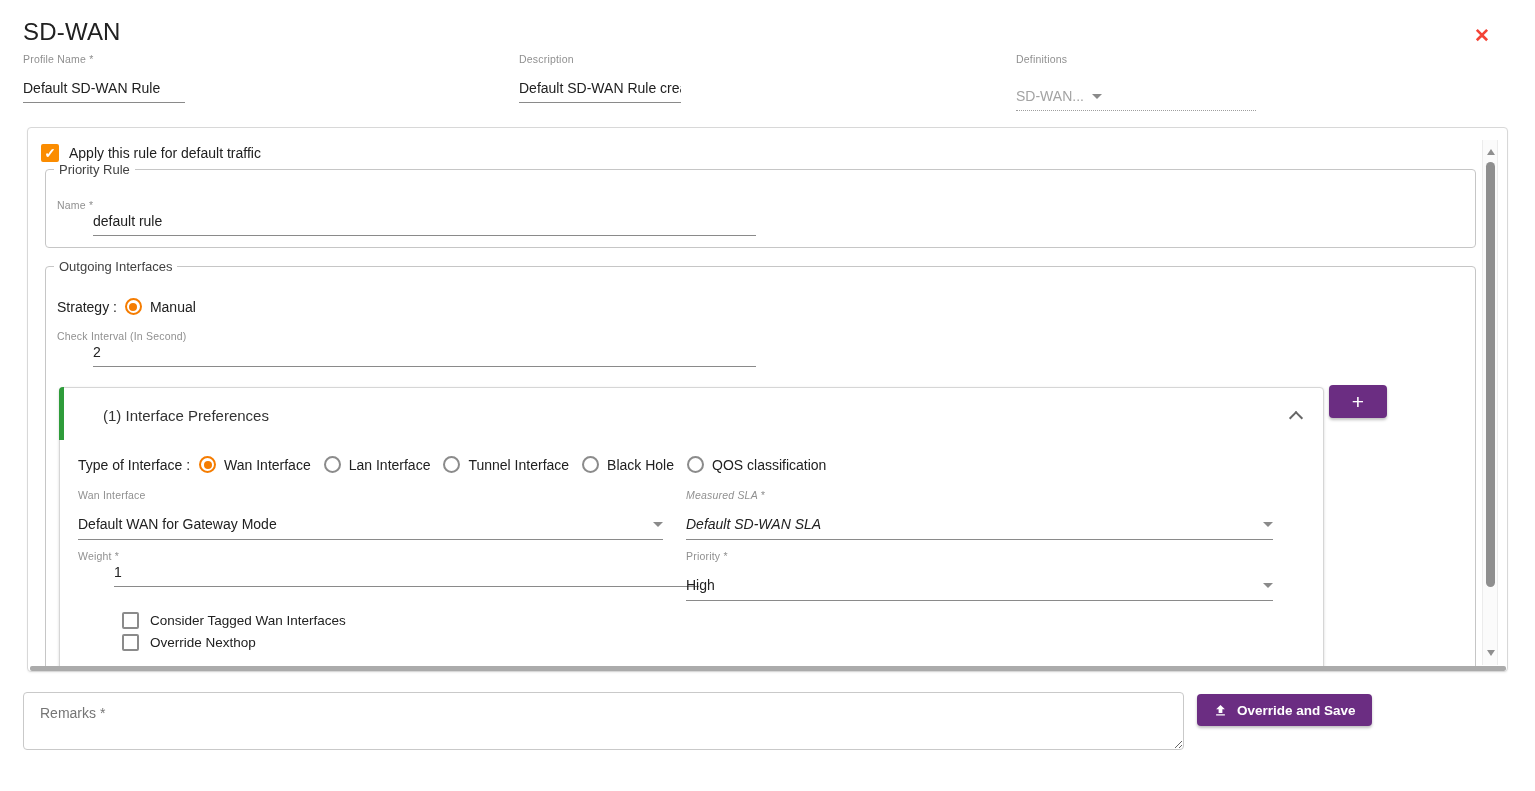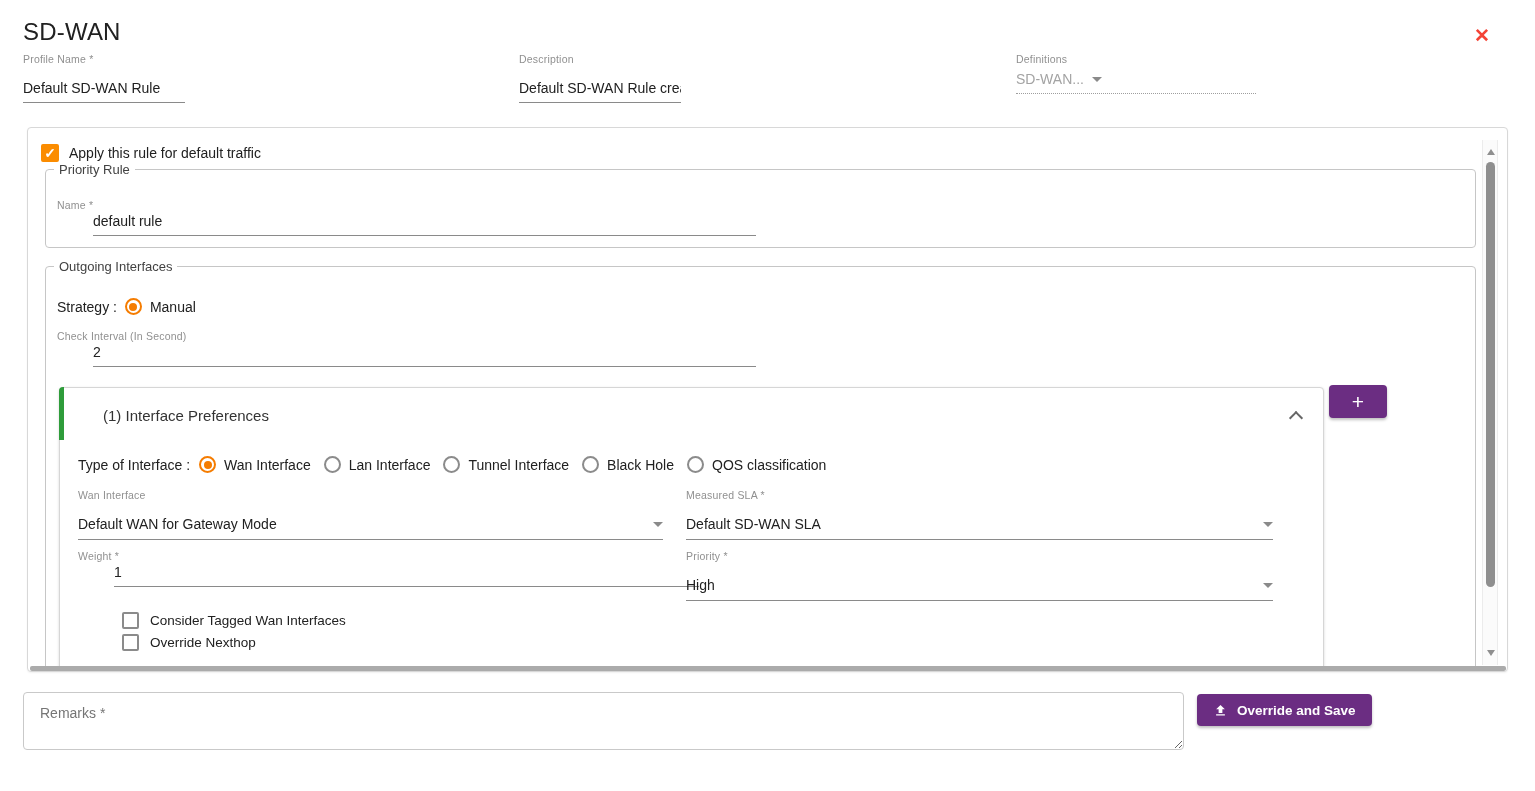--- a/index.html
+++ b/index.html
@@ -19,21 +19,21 @@
   }
   
   .tfield { position:absolute; top:53px; }
   .tlabel { font-size:10.5px; color:#909090; letter-spacing:.2px; }
   .tinput {
     display:block; margin-top:12px; border:none; border-bottom:1px solid #8a8a8a;
     font-size:14px; color:#212121; padding:3px 0 6px 0; outline:none;
     font-family:"Liberation Sans", sans-serif; background:transparent;
   }
   .select-disabled {
-    margin-top:3px; width:240px; border-bottom:1px dotted #9e9e9e;
+    margin-top:20px; width:240px; border-bottom:1px dotted #9e9e9e;
     padding:3px 0 6px 0; font-size:14px; color:#a3a3a3;
     display:flex; align-items:center; gap:8px;
   }
   .caret {
     width:0; height:0; border-left:5px solid transparent;
     border-right:5px solid transparent; border-top:5px solid #8a8a8a;
     display:inline-block;
   }
   
   .main-card {
@@ -231,21 +231,21 @@
       </div>
 
       <div class="sel-field" style="left:18px; top:101px; width:585px;">
         <div class="flabel">Wan Interface</div>
         <div class="sel-value">
           <span>Default WAN for Gateway Mode</span>
           <span class="caret"></span>
         </div>
       </div>
 
-      <div class="sel-field" style="left:626px; top:101px; width:587px;">
+      <div class="sel-field" style="left:626px; top:101px; width:587px;font-style:italic;">
         <div class="flabel">Measured SLA *</div>
         <div class="sel-value">
           <span>Default SD-WAN SLA</span>
           <span class="caret"></span>
         </div>
       </div>
 
       <div class="sel-field" style="left:18px; top:162px; width:585px;">
         <div class="flabel">Weight *</div>
         <input class="uinput" style="width: 585px;" value="1">

